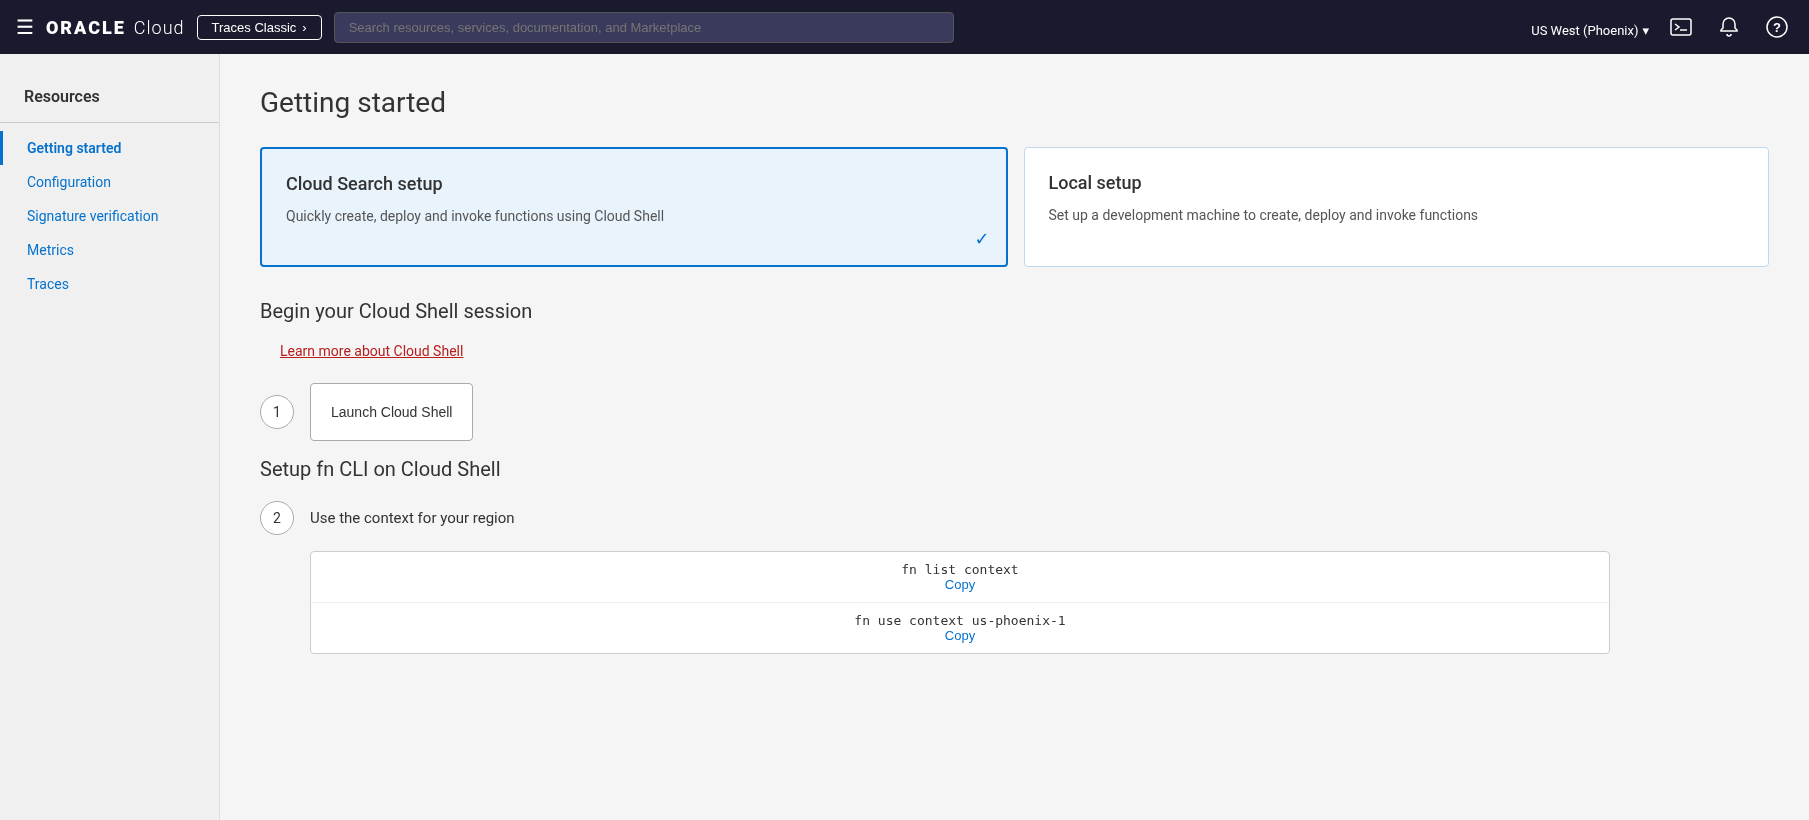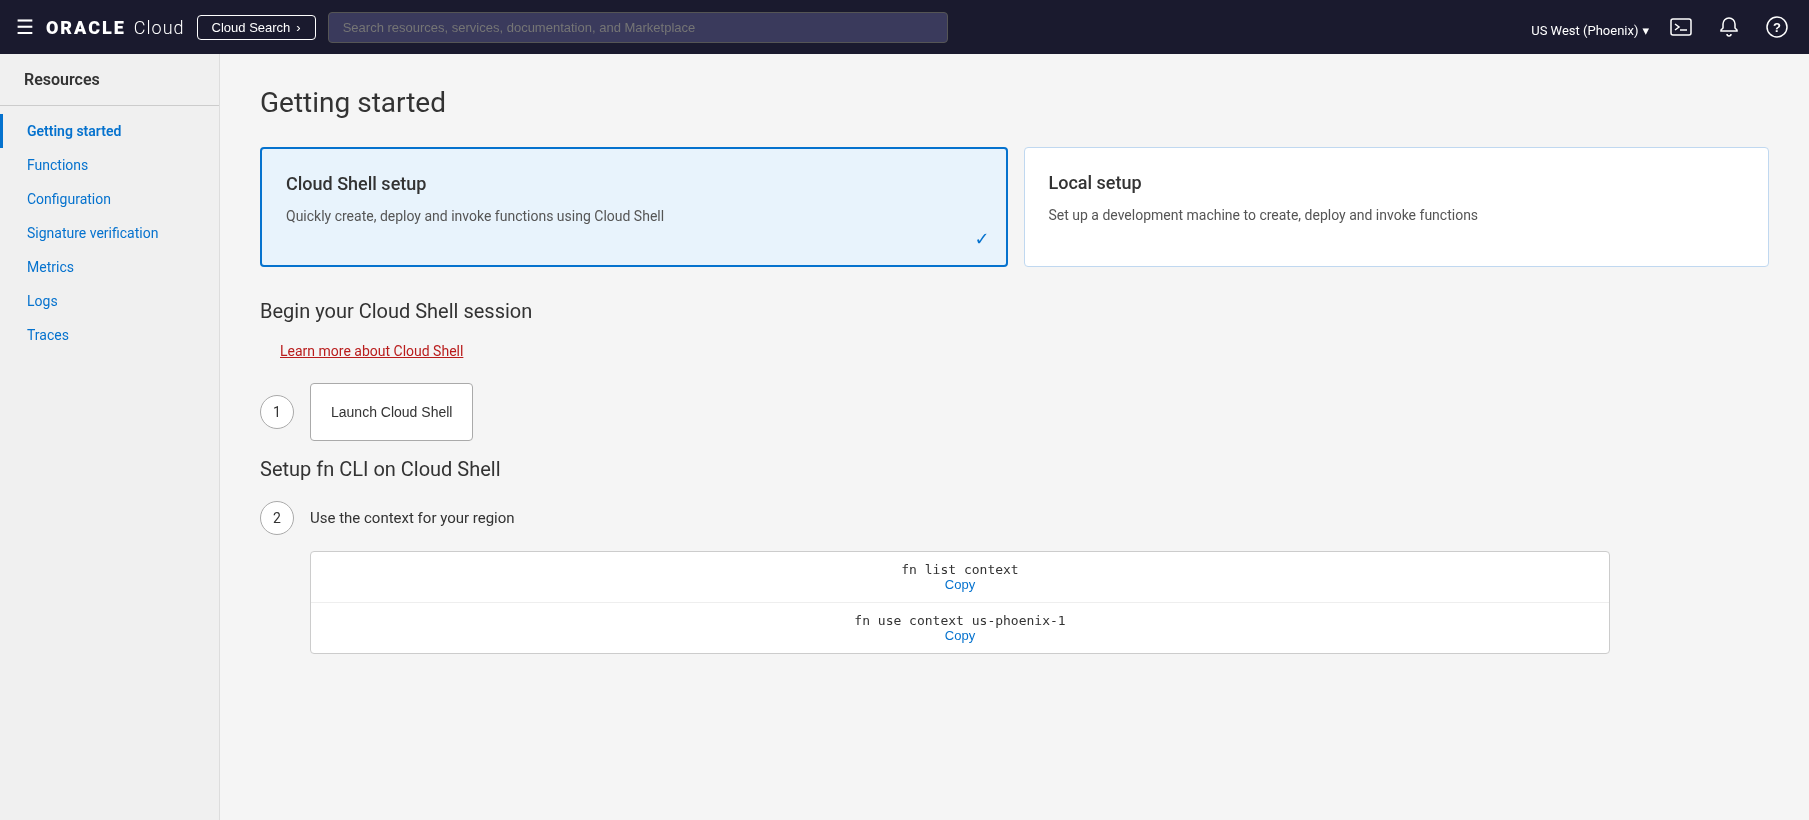--- a/index.html
+++ b/index.html
@@ -102,21 +102,21 @@
       display: flex;
       height: calc(100vh - 54px);
       overflow: hidden;
     }
 
     
     .sidebar {
       width: 220px;
       min-width: 220px;
       background: #f0f0f0;
-      padding: 16px 0;
+      padding: 33px 0;
       border-right: 1px solid #ddd;
       overflow-y: auto;
     }
     .sidebar-title {
       font-size: 16px;
       font-weight: 600;
       color: #333;
       padding: 0 24px 16px 24px;
       border-bottom: 1px solid #ccc;
       margin-bottom: 8px;
@@ -283,21 +283,21 @@
 </head>
 <body>
 
 <div class="navbar">
   <span class="navbar-hamburger">☰</span>
   <div class="navbar-logo">
     <span class="oracle-text">ORACLE</span>
     <span class="cloud-text">Cloud</span>
   </div>
   <button class="navbar-classic-btn">
-    <span>Cloud Search</span>
+    <span>Traces Classic</span>
     <span>›</span>
   </button>
   <input class="navbar-search" type="text" placeholder="Search resources, services, documentation, and Marketplace" style="">
   <div class="navbar-right">
     <div class="navbar-region">
       <span>US West (Phoenix)</span>
       <span>▾</span>
     </div>
     <button class="navbar-icon-btn">
       <svg width="22" height="22" viewBox="0 0 22 22" fill="none">
@@ -319,35 +319,33 @@
       </svg>
     </button>
   </div>
 </div>
 
 <div class="layout">
 
   <nav class="sidebar">
     <div class="sidebar-title">Resources</div>
     <a class="sidebar-item active">Getting started</a>
-    <a class="sidebar-item">Functions</a>
     <a class="sidebar-item">Configuration</a>
     <a class="sidebar-item">Signature verification</a>
     <a class="sidebar-item">Metrics</a>
-    <a class="sidebar-item">Logs</a>
     <a class="sidebar-item">Traces</a>
   </nav>
 
   <main class="main-content">
     <h1 class="page-title">Getting started</h1>
 
     
     <div class="setup-cards">
       <div class="setup-card selected">
-        <div class="setup-card-title">Cloud Shell setup</div>
+        <div class="setup-card-title">Cloud Search setup</div>
         <div class="setup-card-desc">Quickly create, deploy and invoke functions using Cloud Shell</div>
         <span class="setup-card-check">✓</span>
       </div>
       <div class="setup-card">
         <div class="setup-card-title">Local setup</div>
         <div class="setup-card-desc">Set up a development machine to create, deploy and invoke functions</div>
       </div>
     </div>
 
     

